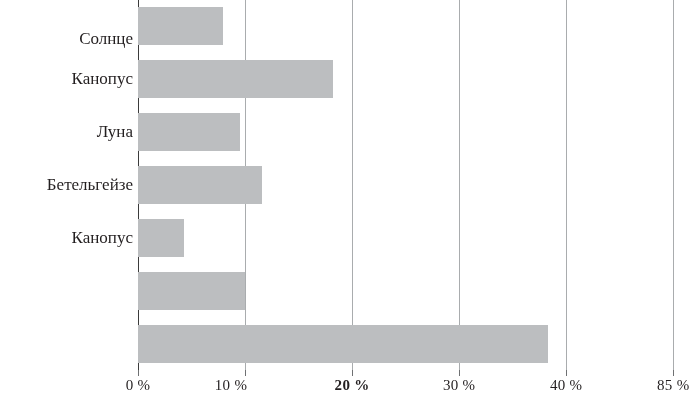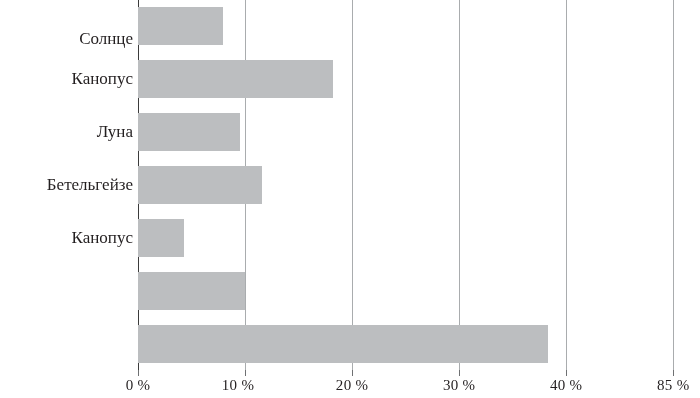--- a/index.html
+++ b/index.html
@@ -104,24 +104,24 @@
       <div class="cat-label" style="top: 219px;">Канопус</div>
       <div class="cat-label" style="top: 166px;">Бетельгейзе</div>
     </div>
 
   <div id="plot-area">
       <div class="gridline axis-line" style="left: 0px;"></div>
       <div class="tickmark" style="left: 0px;"></div>
       <div class="ticklabel" style="left: 0px;">0 %</div>
       <div class="gridline" style="left: 107.048px;"></div>
       <div class="tickmark" style="left: 107.048px;"></div>
-      <div class="ticklabel" style="left: 100px;">10 %</div>
+      <div class="ticklabel" style="left: 93px;">10 %</div>
       <div class="gridline" style="left: 214.095px;"></div>
       <div class="tickmark" style="left: 214.095px;"></div>
-      <div class="ticklabel" style="left: 214.095px;">20 %</div>
+      <div class="ticklabel" style="left: 214.095px; font-weight: bold;">20 %</div>
       <div class="gridline" style="left: 321.143px;"></div>
       <div class="tickmark" style="left: 321.143px;"></div>
       <div class="ticklabel" style="left: 321.143px; text-align: center;">30 %</div>
       <div class="gridline" style="left: 428.19px;"></div>
       <div class="tickmark" style="left: 428.19px;"></div>
       <div class="ticklabel" style="left: 428.19px; text-align: right;">40 %</div>
       <div class="gridline" style="left: 535.238px;"></div>
       <div class="tickmark" style="left: 535.238px;"></div>
       <div class="ticklabel" style="left: 535.238px;">85 %</div>
       <div class="bar" title="Солнце 7.9%" style="left: 0px; top: 7px; width: 84.5676px; background: rgb(188, 190, 192);"></div>

